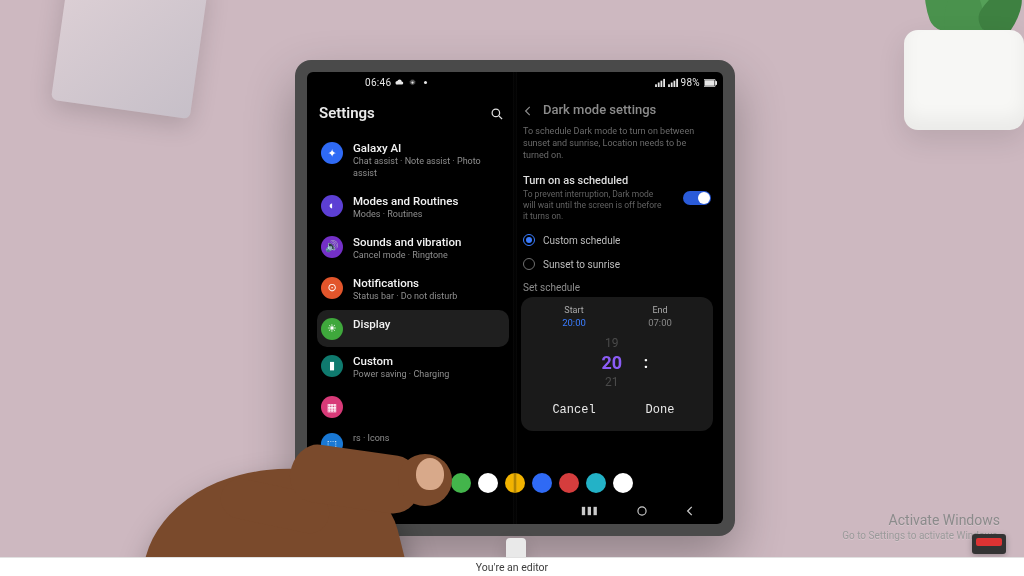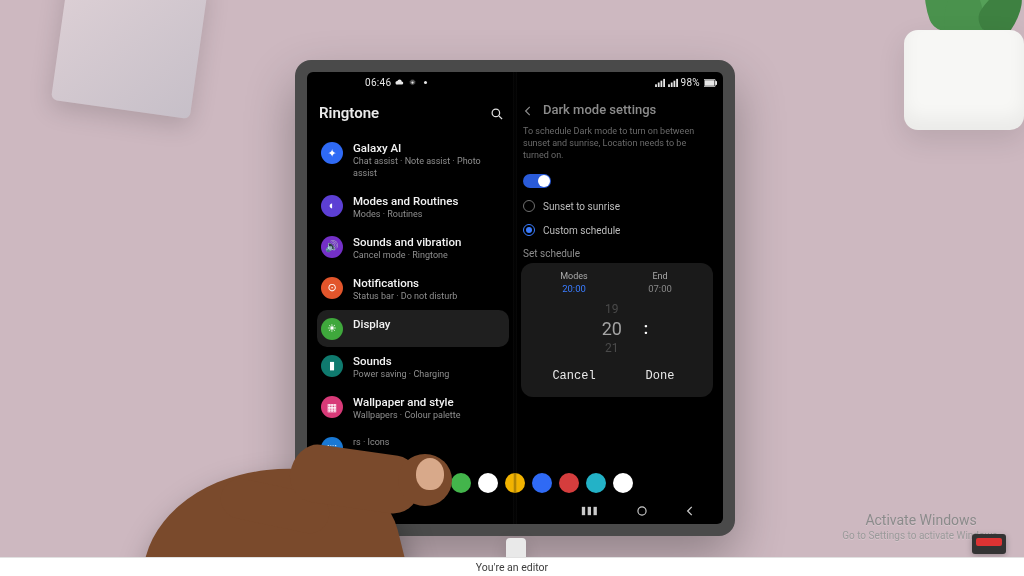--- a/index.html
+++ b/index.html
@@ -57,41 +57,41 @@
   .sched-head { display:flex; }
   .sched-half { flex:1; text-align:center; }
   .sched-caption { font-size:9px; color:#aaa; }
   .sched-val { font-size:9.5px; margin-top:2px; }
   .sched-val.active { color:#3a7cff; }
   .sched-val.muted { color:#888; }
   
   .picker { display:flex; align-items:center; justify-content:center; gap:6px; margin-top:8px; }
   .wheel { display:flex; flex-direction:column; align-items:center; gap:2px; width:52px; }
   .wheel .dim { font-size:12px; color:#4a4a4a; }
-  .wheel .cur { font-size:18px; font-weight:400; color:#a3a3a3; }
+  .wheel .cur { font-size:18px; font-weight:700; color:#8b5cf6; }
   .colon { font-size:16px; font-weight:600; color:#fff; }
   .pick-actions { display:flex; margin-top:10px;font-family:Liberation Mono, monospace; }
   .pick-btn { flex:1; text-align:center; font-size:12px; font-weight:500; color:#e9e9e9; padding:4px 0; }
   
   .dock { display:flex; align-items:center; justify-content:center; gap:7px; height:30px; }
   .dock .dot { width:20px; height:20px; border-radius:50%; }
   .navbar { display:flex; align-items:center; justify-content:flex-end; gap:34px; height:26px; padding: 0 26px; color:#c9c9c9; }
   .nav-btn { display: inline-flex; align-items: center; justify-content: center; color: #c9c9c9; }
   
   .hand { position:absolute; left:140px; top:400px; width:260px; height:200px; pointer-events:none; }
   .palm { position:absolute; left:0; bottom:-40px; width:260px; height:170px; background:#7a4a2c; border-radius: 60% 70% 40% 40% / 70% 70% 30% 30%; transform: rotate(-14deg); box-shadow: 0 14px 30px rgba(0,0,0,.35); }
   .thumb { position:absolute; left:150px; top:50px; width:130px; height:58px; background:#7a4a2c; border-radius: 40px 40px 40px 40px / 50px 50px 40px 40px; transform: rotate(8deg); }
   .thumbtip { position:absolute; left:258px; top:54px; width:54px; height:52px; background:#7a4a2c; border-radius:50%; }
   .nail { position:absolute; left:276px; top:58px; width:28px; height:32px; background:#d8a98a; border-radius:50% 50% 46% 46%; }
   .finger { position:absolute; background:#7a4a2c; border-radius:28px; }
   .f1 { left: 80px; top: 86px; width: 110px; height: 40px; transform: rotate(12deg); }
   
   .cable { position:absolute; left:506px; bottom:0; width:20px; height:38px; background:#e9e9e9; border-radius:4px 4px 0 0; box-shadow: 0 6px 16px rgba(0,0,0,.15); }
   
-  .watermark { position:absolute; right:24px; bottom:34px; color:#8b8b8b; font-size:14px; line-height:1.25; text-align:center; text-shadow: 0 1px 0 #d7c5cc; }
+  .watermark { position:absolute; right:24px; bottom:34px; color:#8b8b8b; font-size:14px; line-height:1.25; text-align:right; text-shadow: 0 1px 0 #d7c5cc; }
   .watermark .wm1 { font-weight:400; }
   .watermark .wm2 { font-size:10px; color:#9a9a9a; }
   .logo { position:absolute; right:18px; bottom:22px; width:34px; height:20px; background:#333; border-radius:3px; box-shadow: 0 2px 6px rgba(0,0,0,.25); }
   .logo::after { content:""; position:absolute; left:4px; top:4px; width:26px; height:8px; background:#d33; border-radius:2px; }
   .footer { position:absolute; left:0; right:0; bottom:0; height:18px; background:#fff; display:flex; align-items:center; justify-content:center; color:#3c3c3c; font-size:10.5px; border-top:1px solid #e1e1e1; }
 </style>
 </head>
 <body>
 
 <div class="stage">
@@ -153,21 +153,21 @@
                 <rect x="12" y="2" width="2" height="4" fill="#e6e6e6"></rect>
               </svg>
           </span>
         </div>
       </div>
 
       <div class="panes">
 
         <div class="left-pane">
           <div class="left-head">
-            <div class="settings-title">Ringtone</div>
+            <div class="settings-title">Settings</div>
             <div class="search-btn">
               <svg viewBox="0 0 24 24" width="15" height="15" fill="none" stroke="#ddd" stroke-width="2">
                   <circle cx="11" cy="11" r="6"></circle>
                   <line x1="16" y1="16" x2="21" y2="21"></line>
                 </svg>
             </div>
           </div>
           <div class="list" id="settings-list">
               <div class="row">
                 <div class="app-icon" style="background: rgb(47, 106, 245);">✦</div>
@@ -199,30 +199,26 @@
               </div>
               <div class="row selected">
                 <div class="app-icon" style="background: rgb(63, 168, 60);">☀</div>
                 <div class="row-text">
                   <div class="row-title">Display</div>
                 </div>
               </div>
               <div class="row">
                 <div class="app-icon" style="background: rgb(15, 122, 110);">▮</div>
                 <div class="row-text">
-                  <div class="row-title">Sounds</div>
+                  <div class="row-title">Custom</div>
                   <div class="row-sub">Power saving · Charging</div>
                 </div>
               </div>
               <div class="row">
                 <div class="app-icon" style="background: rgb(216, 58, 120);">▦</div>
-                <div class="row-text">
-                  <div class="row-title">Wallpaper and style</div>
-                  <div class="row-sub">Wallpapers · Colour palette</div>
-                </div>
               </div>
               <div class="row">
                 <div class="app-icon" style="background: rgb(25, 120, 212);">⬚</div>
                 <div class="row-text">
                   <div class="row-title"></div>
                   <div class="row-sub">rs · Icons</div>
                 </div>
               </div>
             </div>
         </div>
@@ -232,38 +228,42 @@
             <span class="back-btn">
               <svg viewBox="0 0 24 24" width="14" height="14" fill="none" stroke="#888" stroke-width="2.2">
                   <polyline points="15 5 8 12 15 19"></polyline>
                 </svg>
             </span>
             <div class="right-title">Dark mode settings</div>
           </div>
           <div class="help">To schedule Dark mode to turn on between sunset and sunrise, Location needs to be turned on.</div>
 
           <div class="toggle-row">
+            <div class="toggle-col">
+              <div class="row-title">Turn on as scheduled</div>
+              <div class="row-sub">To prevent interruption, Dark mode will wait until the screen is off before it turns on.</div>
+            </div>
             <div class="switch"></div>
           </div>
 
+          <div class="radio-row">
+            <div class="radio checked"></div>
+            <span>Custom schedule</span>
+          </div>
           <div class="radio-row">
             <div class="radio"></div>
             <span>Sunset to sunrise</span>
           </div>
-          <div class="radio-row">
-            <div class="radio checked"></div>
-            <span>Custom schedule</span>
-          </div>
 
           <div class="schedule-label">Set schedule</div>
 
           <div class="sched-box">
             <div class="sched-head">
               <div class="sched-half">
-                <div class="sched-caption">Modes</div>
+                <div class="sched-caption">Start</div>
                 <div class="sched-val active">20:00</div>
               </div>
               <div class="sched-half">
                 <div class="sched-caption">End</div>
                 <div class="sched-val muted">07:00</div>
               </div>
             </div>
 
             <div class="picker">
               <div class="wheel">

